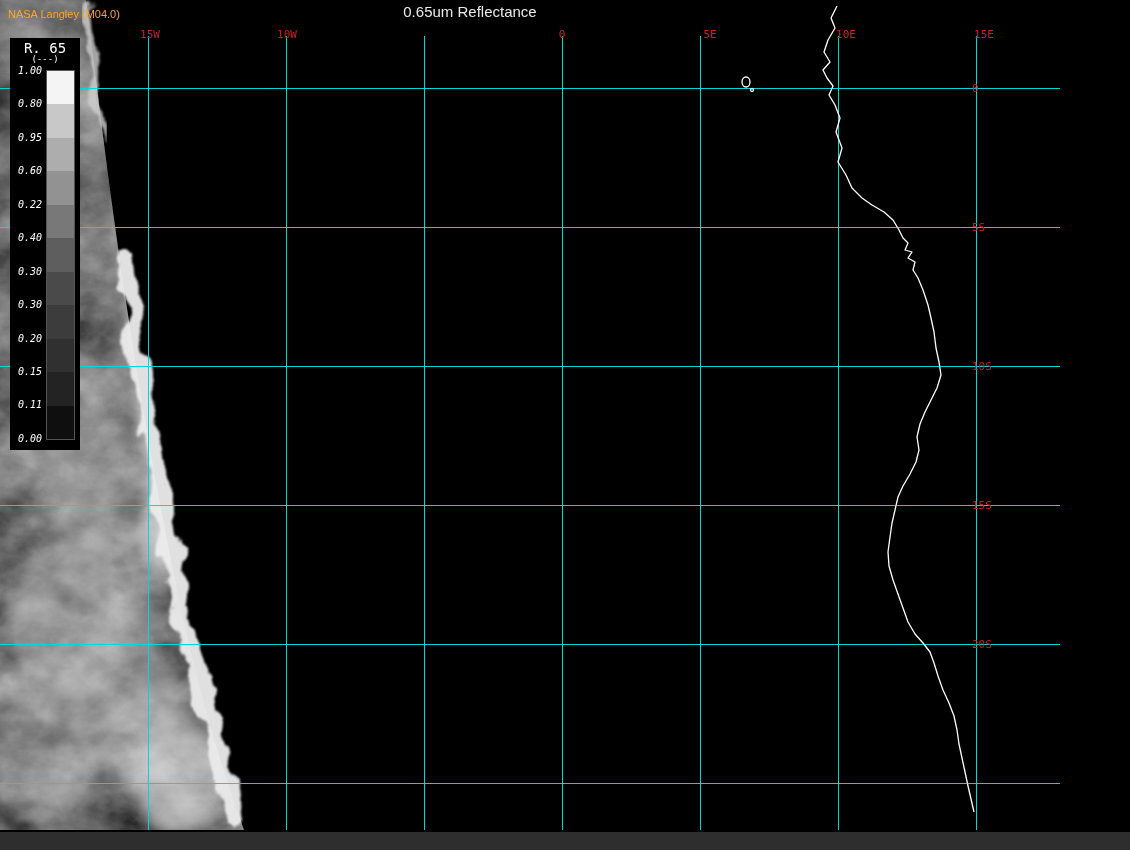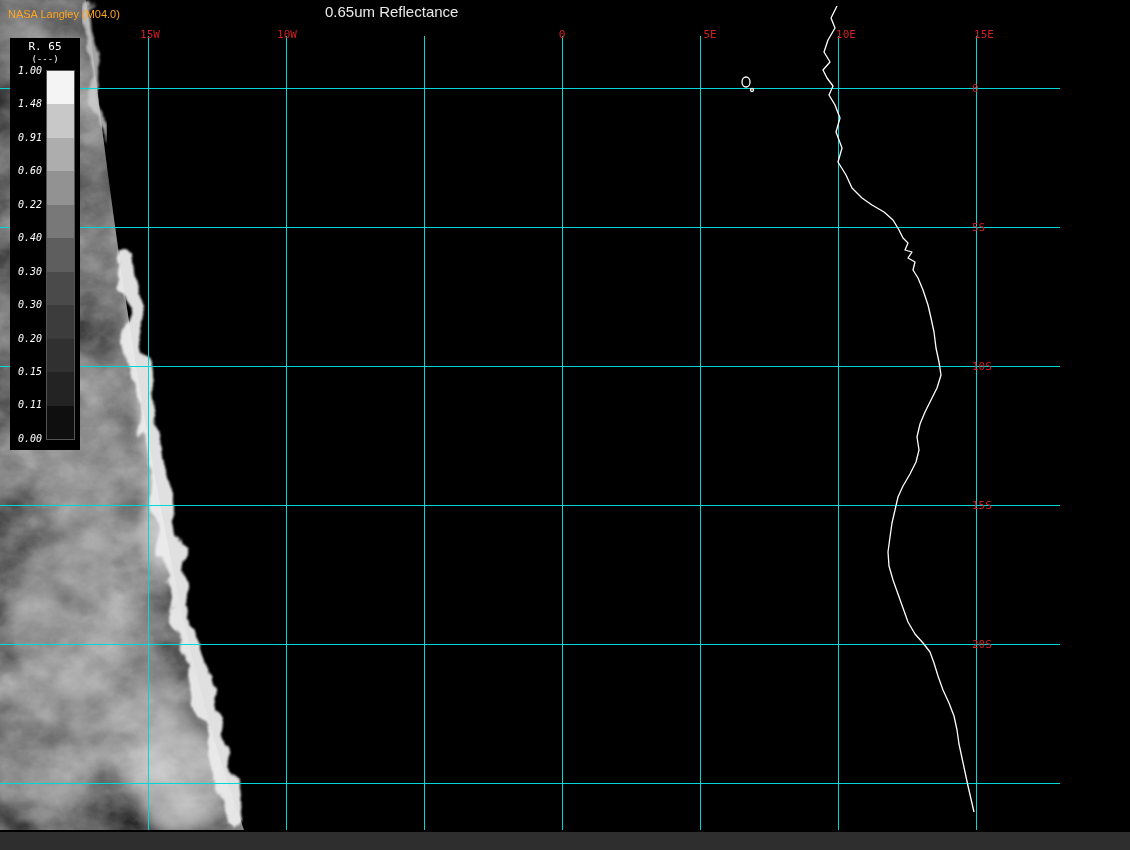--- a/index.html
+++ b/index.html
@@ -8,36 +8,36 @@
     background: #000; overflow: hidden;
     font-family: "DejaVu Sans Mono", "Liberation Mono", monospace;
   }
   .map-svg { position: absolute; left: 0; top: 0; }
   .credit {
     position: absolute; left: 8px; top: 8px;
     font: 11px "Liberation Sans", sans-serif; color: #ffa41e;
   }
   .title-block {
     position: absolute; left: 325px; top: 2px; width: 290px;
-    text-align: left; color: #eaeaea;
+    text-align: center; color: #eaeaea;
     font: 15px "Liberation Sans", sans-serif; line-height: 19px;
   }
   .lon-label {
     position: absolute; top: 28px; transform: translateX(-50%);
     color: #d02020; font-size: 11px;
   }
   .lat-label {
     position: absolute; left: 972px; transform: translateY(-50%);
     color: #d02020; font-size: 11px;
   }
   .colorbar {
     position: absolute; left: 10px; top: 38px; width: 70px; height: 412px;
     background: #000; color: #fff;
   }
-  .cb-title { position: absolute; left: 0; top: 2px; width: 100%; text-align: center; font-size: 11px; }
+  .cb-title { position: absolute; left: 0; top: 2px; width: 100%; text-align: center; font-size: 14px; }
   .cb-sub   { position: absolute; left: 0; top: 16px; width: 100%; text-align: center; font-size: 9px; }
   .cb-strip {
     position: absolute; left: 36px; top: 32px; width: 27px; height: 368px;
     border: 1px solid #555;
     background: linear-gradient(to bottom,
       #f4f4f4 0%, #f4f4f4 9.09%,
       #c8c8c8 9.09%, #c8c8c8 18.18%,
       #adadad 18.18%, #adadad 27.27%,
       #929292 27.27%, #929292 36.36%,
       #787878 36.36%, #787878 45.45%,
@@ -156,22 +156,22 @@
   <span class="lat-label" style="top:227px">5S</span>
   <span class="lat-label" style="top:366px">10S</span>
   <span class="lat-label" style="top:505px">15S</span>
   <span class="lat-label" style="top:644px">20S</span>
 
   <div class="colorbar">
     <div class="cb-title">R. 65</div>
     <div class="cb-sub">(---)</div>
     <div class="cb-strip"></div>
     <div class="cb-tick" style="top:32px">1.00</div>
-    <div class="cb-tick" style="top:65px">1.48</div>
-    <div class="cb-tick" style="top:99px">0.91</div>
+    <div class="cb-tick" style="top:65px">0.80</div>
+    <div class="cb-tick" style="top:99px">0.95</div>
     <div class="cb-tick" style="top:132px">0.60</div>
     <div class="cb-tick" style="top:166px">0.22</div>
     <div class="cb-tick" style="top:199px">0.40</div>
     <div class="cb-tick" style="top:233px">0.30</div>
     <div class="cb-tick" style="top:266px">0.30</div>
     <div class="cb-tick" style="top:300px">0.20</div>
     <div class="cb-tick" style="top:333px">0.15</div>
     <div class="cb-tick" style="top:366px">0.11</div>
     <div class="cb-tick" style="top:400px">0.00</div>
   </div>

